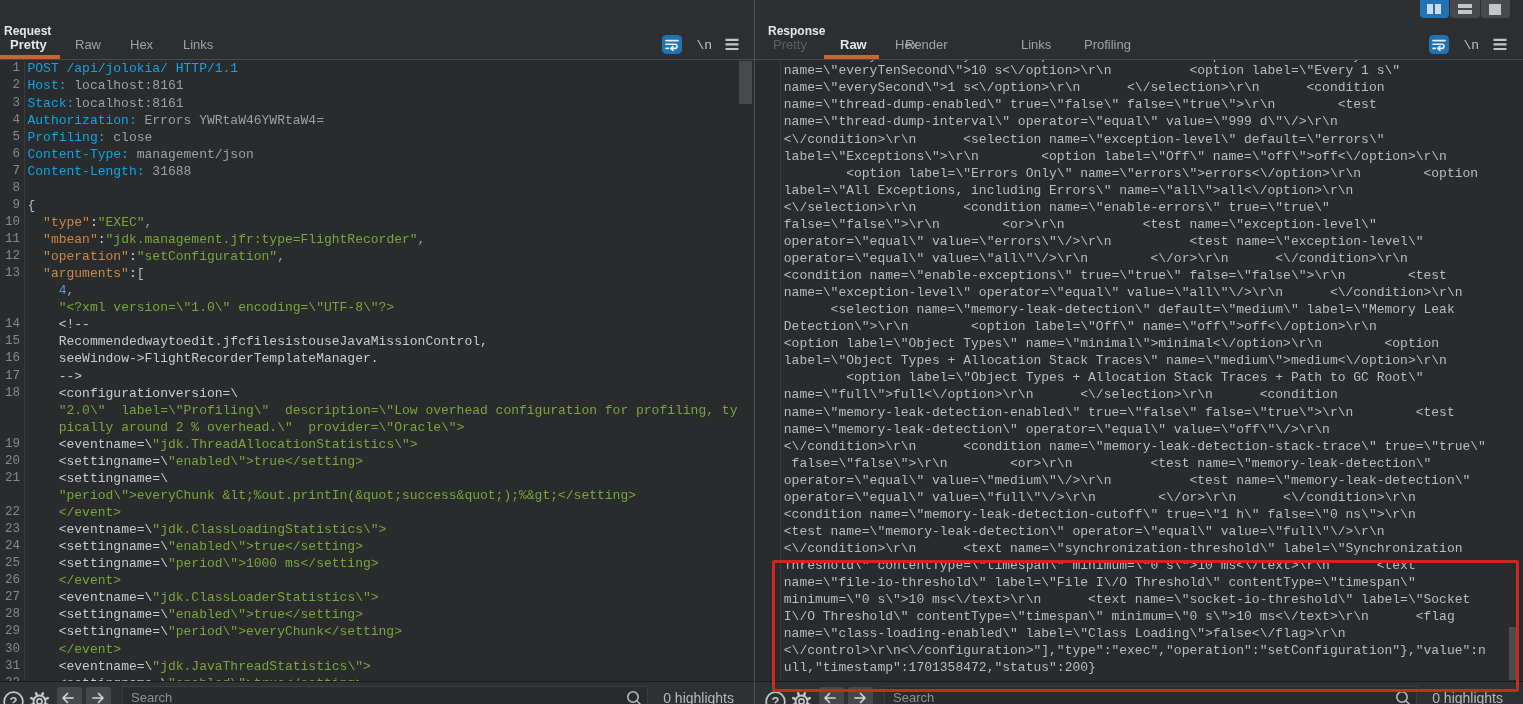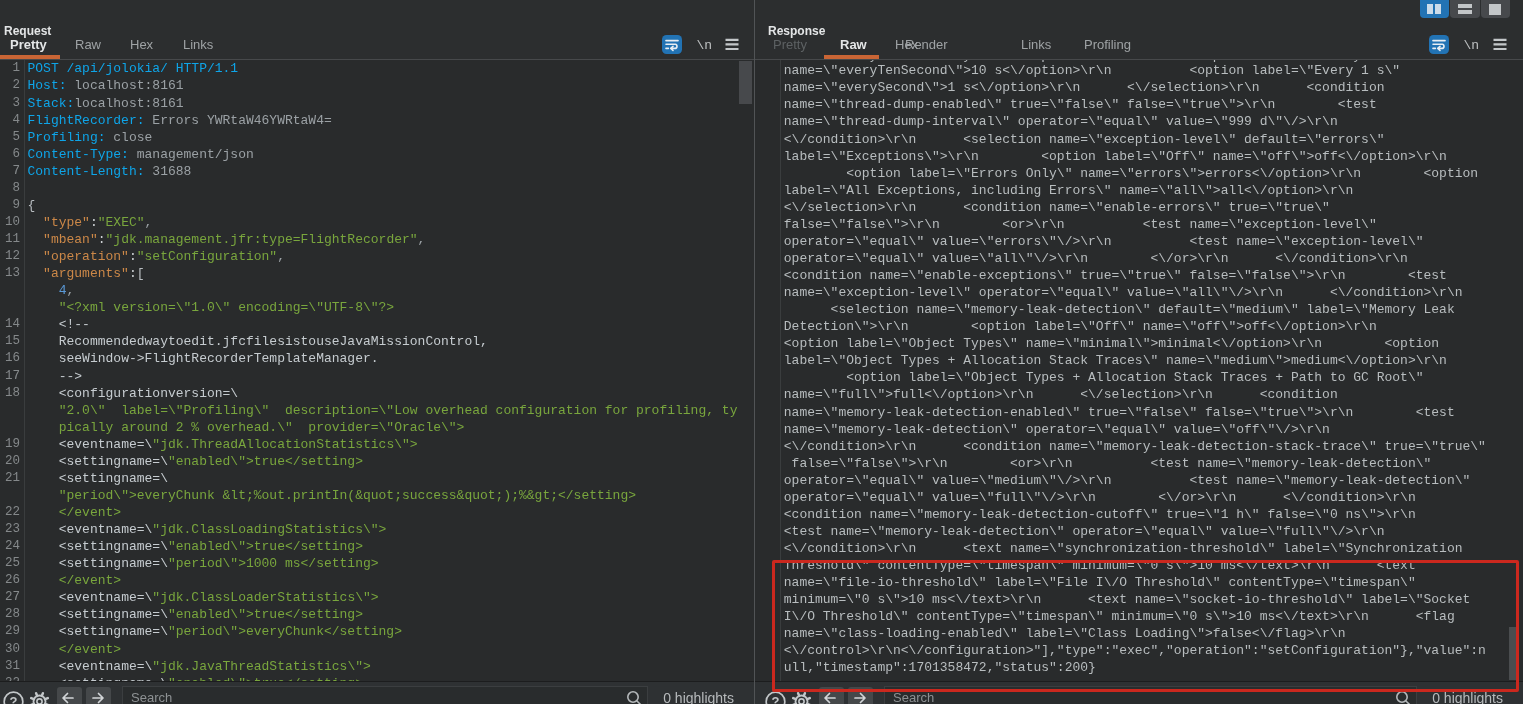--- a/index.html
+++ b/index.html
@@ -73,21 +73,21 @@
 27
 28
 29
 30
 31
 32</pre>
 <div class="vline" style="left:24px;top:0;height:621px"></div>
 <pre class="code" style="left:27.5px;top:0.8px"><span class="hn">POST /api/jolokia/ HTTP/1.1</span>
 <span class="hn">Host:</span><span class="hv"> localhost:8161</span>
 <span class="hn">Stack:</span><span class="hv">localhost:8161</span>
-<span class="hn">FlightRecorder:</span><span class="hv"> Errors YWRtaW46YWRtaW4=</span>
+<span class="hn">Authorization:</span><span class="hv"> Errors YWRtaW46YWRtaW4=</span>
 <span class="hn">Profiling:</span><span class="hv"> close</span>
 <span class="hn">Content-Type:</span><span class="hv"> management/json</span>
 <span class="hn">Content-Length:</span><span class="hv"> 31688</span>
 
 <span class="pu">{</span>
   <span class="k">"type"</span><span class="co">:</span><span class="s">"EXEC"</span><span class="cm">,</span>
   <span class="k">"mbean"</span><span class="co">:</span><span class="s">"jdk.management.jfr:type=FlightRecorder"</span><span class="cm">,</span>
   <span class="k">"operation"</span><span class="co">:</span><span class="s">"setConfiguration"</span><span class="cm">,</span>
   <span class="k">"arguments"</span><span class="co">:</span><span class="pu">[</span>
     <span class="nb">4</span><span class="cm">,</span>

